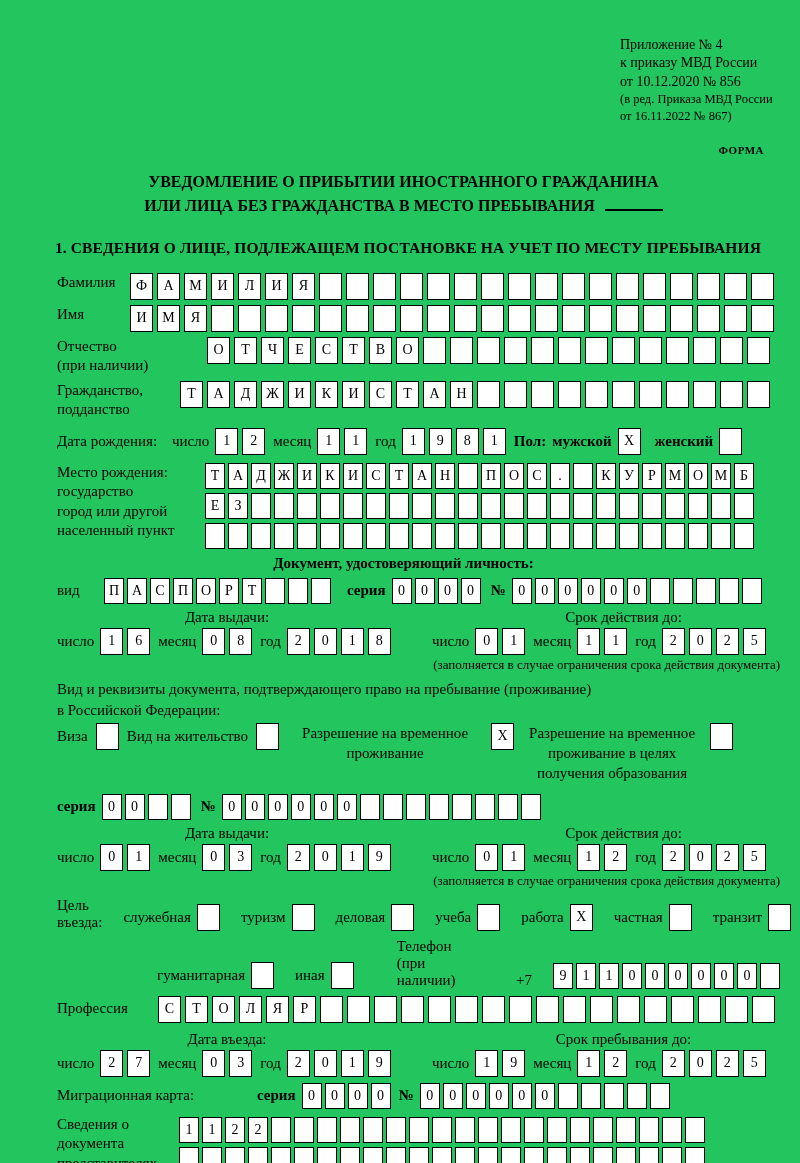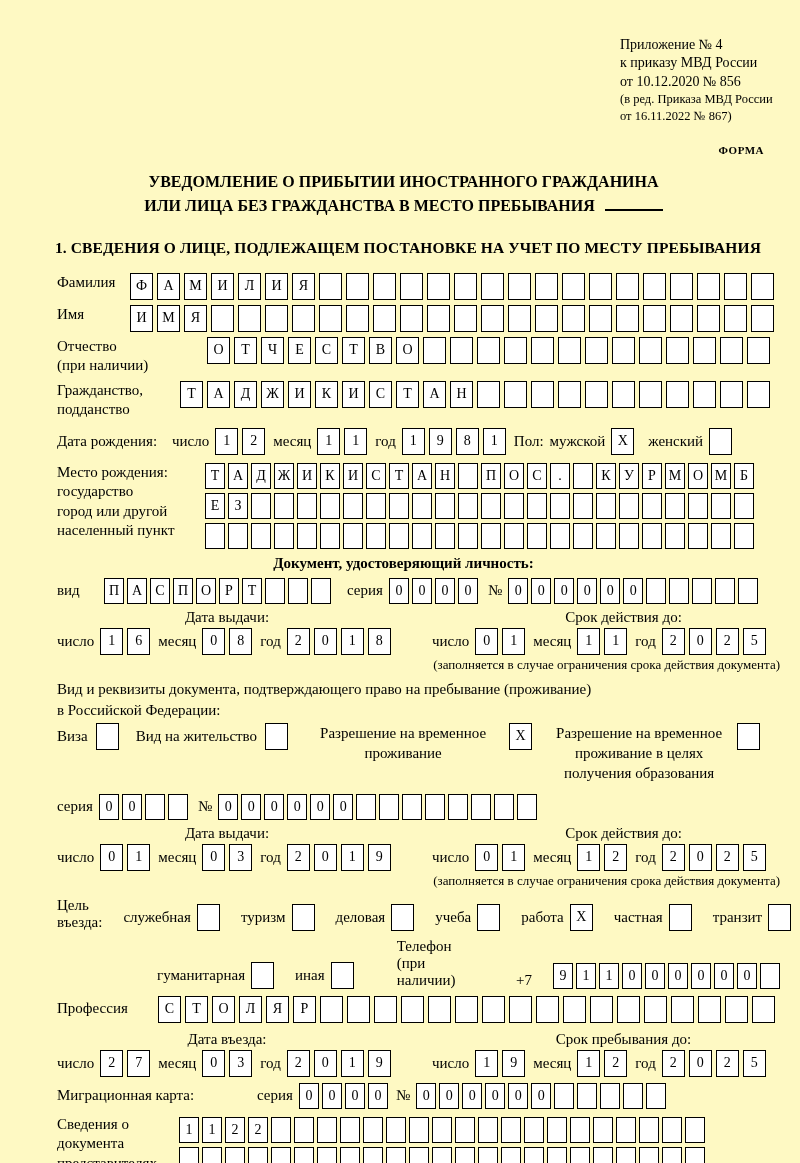--- a/index.html
+++ b/index.html
@@ -1,18 +1,18 @@
 <!DOCTYPE html>
 <html><head>
 <meta charset="utf-8">
 <style>
   html,body{margin:0;padding:0;background:#fff;}
   .page{
     width:800px;height:1163px;box-sizing:border-box;overflow:hidden;
-    background:#fef9c3;color:#000;
+    background:#22c55e;color:#000;
     font-family:"Liberation Serif","DejaVu Serif",serif;
     padding:36px 20px 10px 57px;position:relative;font-size:15px;
   }
   .hdr{margin-left:563px;width:180px;line-height:1.32;font-size:14px;}
   .hl.small{font-size:12.5px;}
   .forma{font-weight:bold;text-align:right;margin:20px 16px 0 0;font-size:11px;letter-spacing:.5px;}
   .title{text-align:center;font-weight:bold;font-size:16px;margin:14px 30px 0 0;line-height:1.45;}
   .blank{display:inline-block;width:58px;border-bottom:2px solid #000;margin-left:10px;}
   .sec{font-weight:bold;font-size:15.5px;margin:22px 0 16px -2px;letter-spacing:.1px;}
   .frow{display:flex;align-items:flex-start;margin-bottom:5px;}
@@ -32,24 +32,24 @@
   .dgrp{display:flex;align-items:center;}
   .dgrp .dtl{margin:0 6px 0 0;}
   .dgrp .cells{margin-right:8px;}
   .dates{display:flex;margin-bottom:2px;}
   .dates .left{width:375px;}
   .note{font-size:13px;text-align:right;margin:0 0 8px 0;}
   .intro{margin-bottom:4px;}
   .opt{display:flex;gap:8px;align-items:flex-start;}
   .opt .ol{line-height:27px;}
   .opt .olm{text-align:center;line-height:1.35;}
-  .optrow{display:flex;gap:17px;margin:4px 0 10px 0;}
+  .optrow{display:flex;gap:8px;margin:4px 0 10px 0;}
   .pitem{display:flex;align-items:center;gap:6px;}
   .purps{display:flex;gap:21px;align-items:flex-end;margin-bottom:7px;}
-  .mr8{margin-right:8px;} .mr6{margin-right:6px;}
+  .mr8{margin-right:8px;} .mr6{margin-right:6px;font-weight:bold;}
 </style>
 </head>
 <body>
 
 <div class="page">
 
   <div class="hdr">
     <div class="hl">Приложение № 4</div>
     <div class="hl">к приказу МВД России</div>
     <div class="hl">от 10.12.2020 № 856</div>

